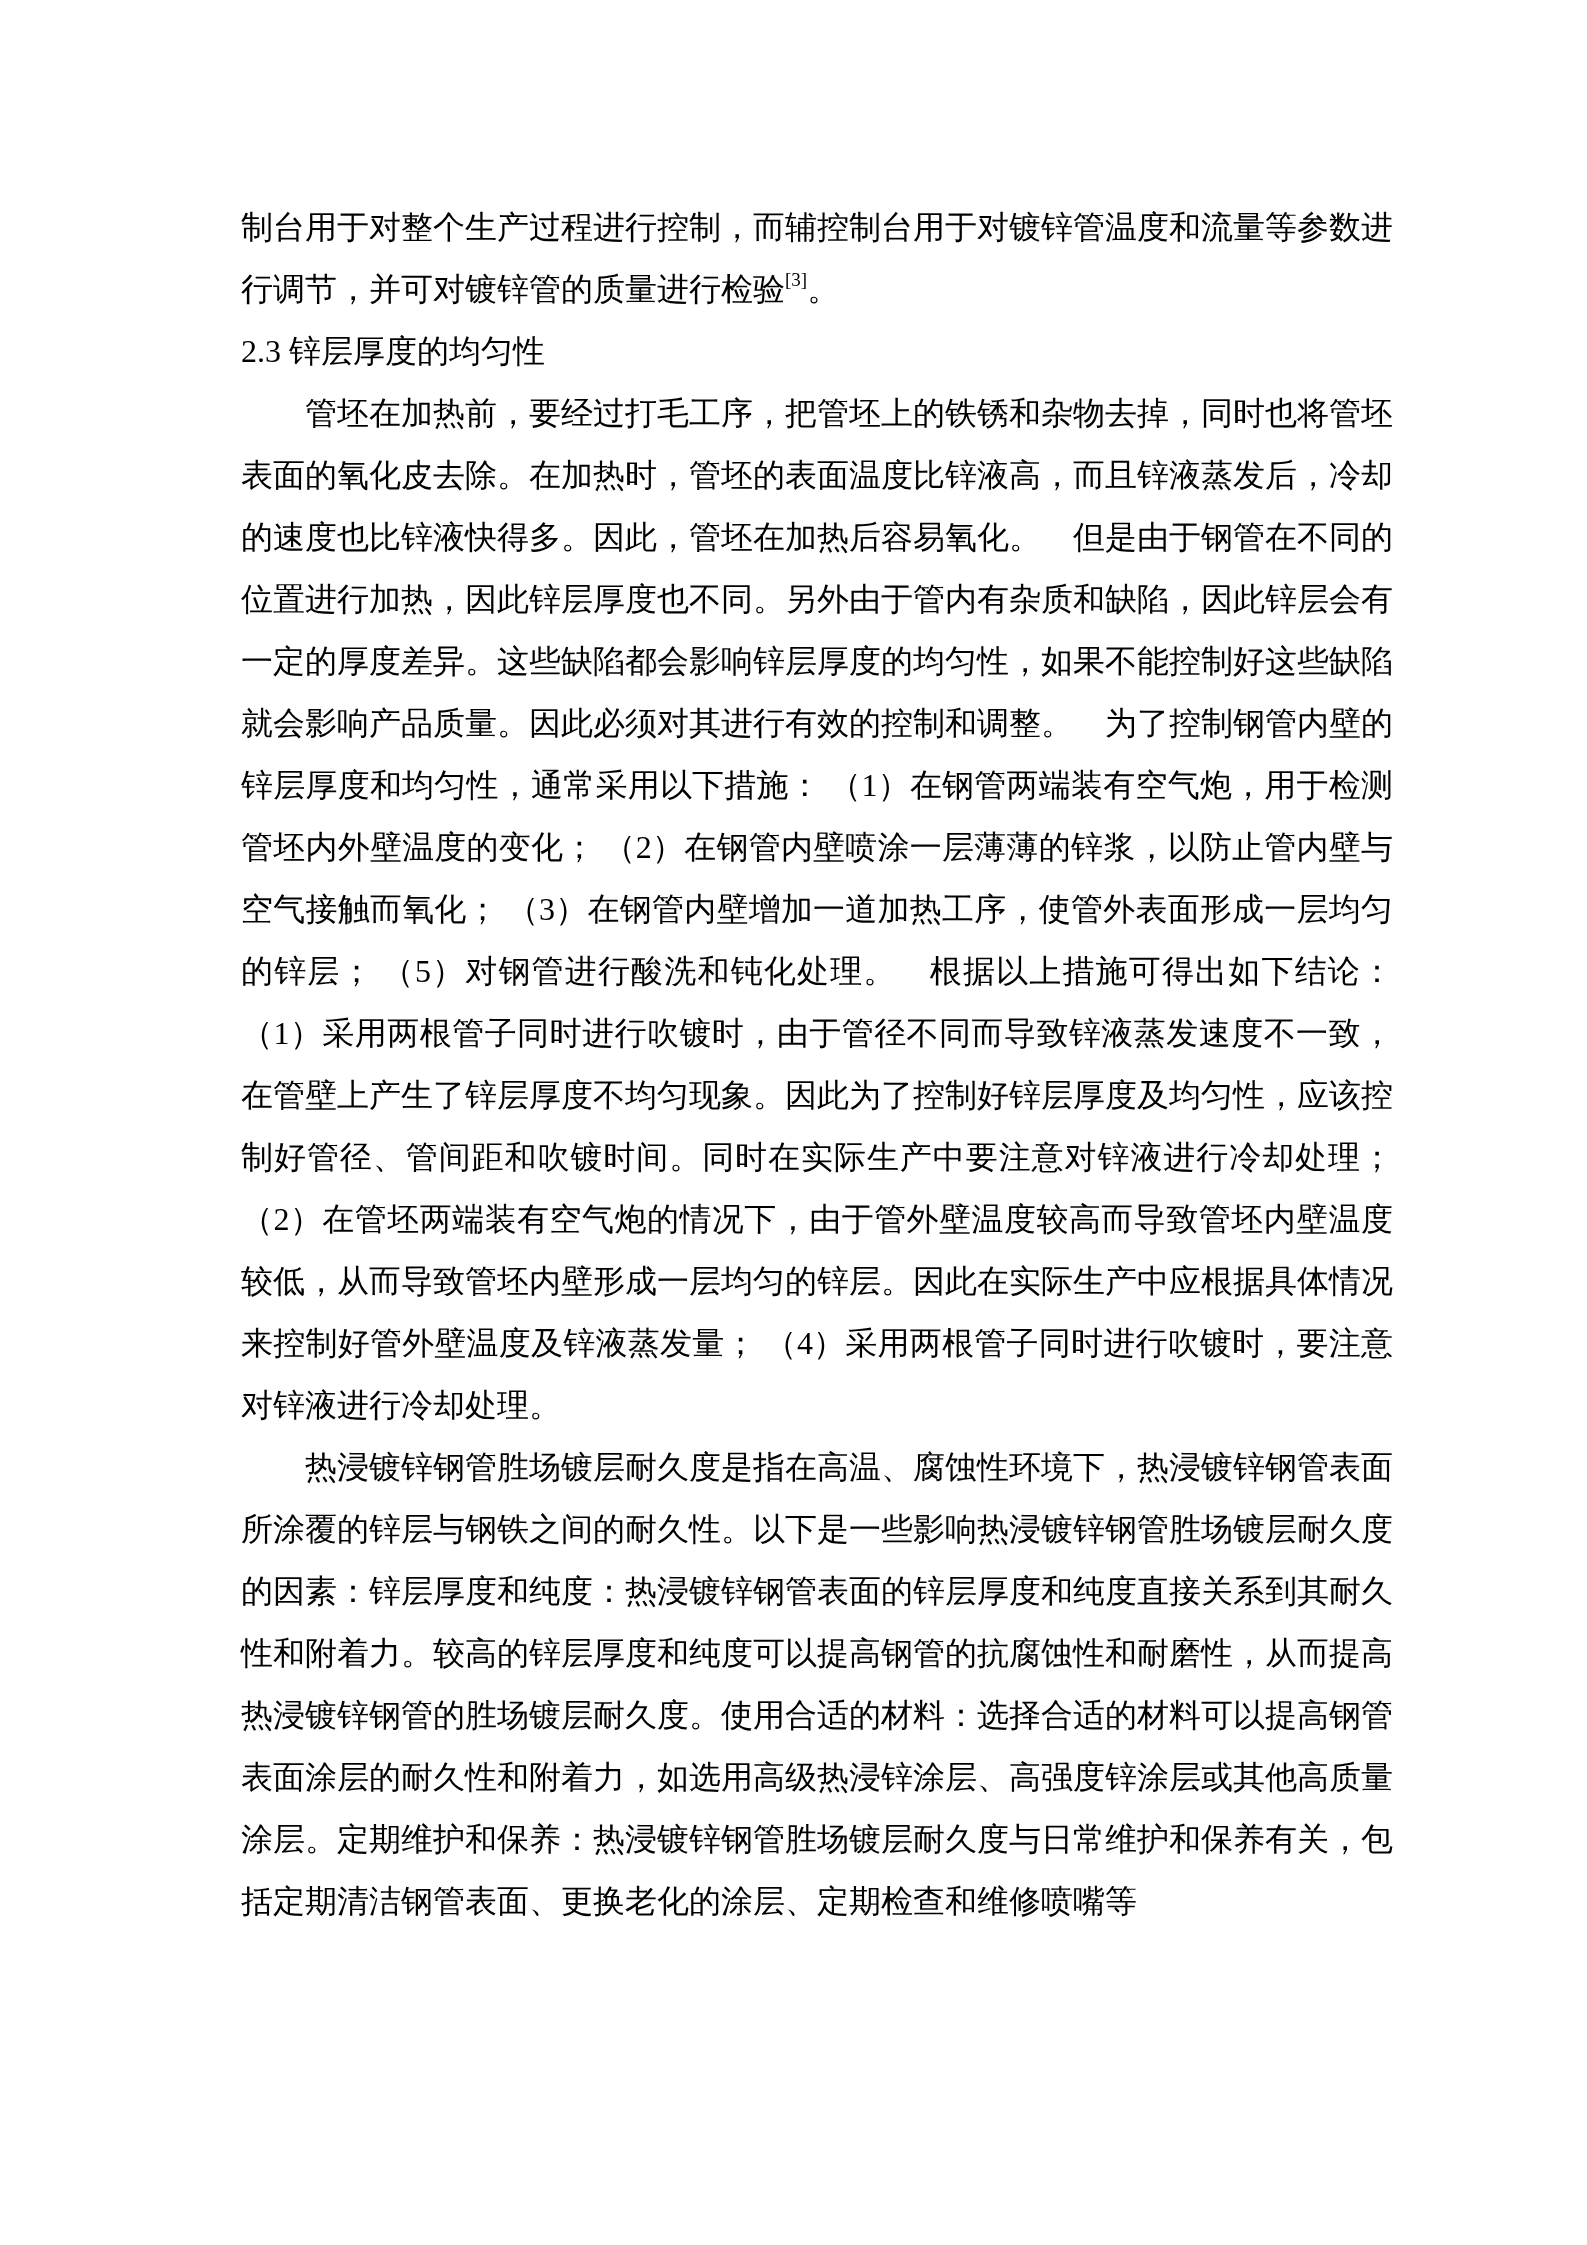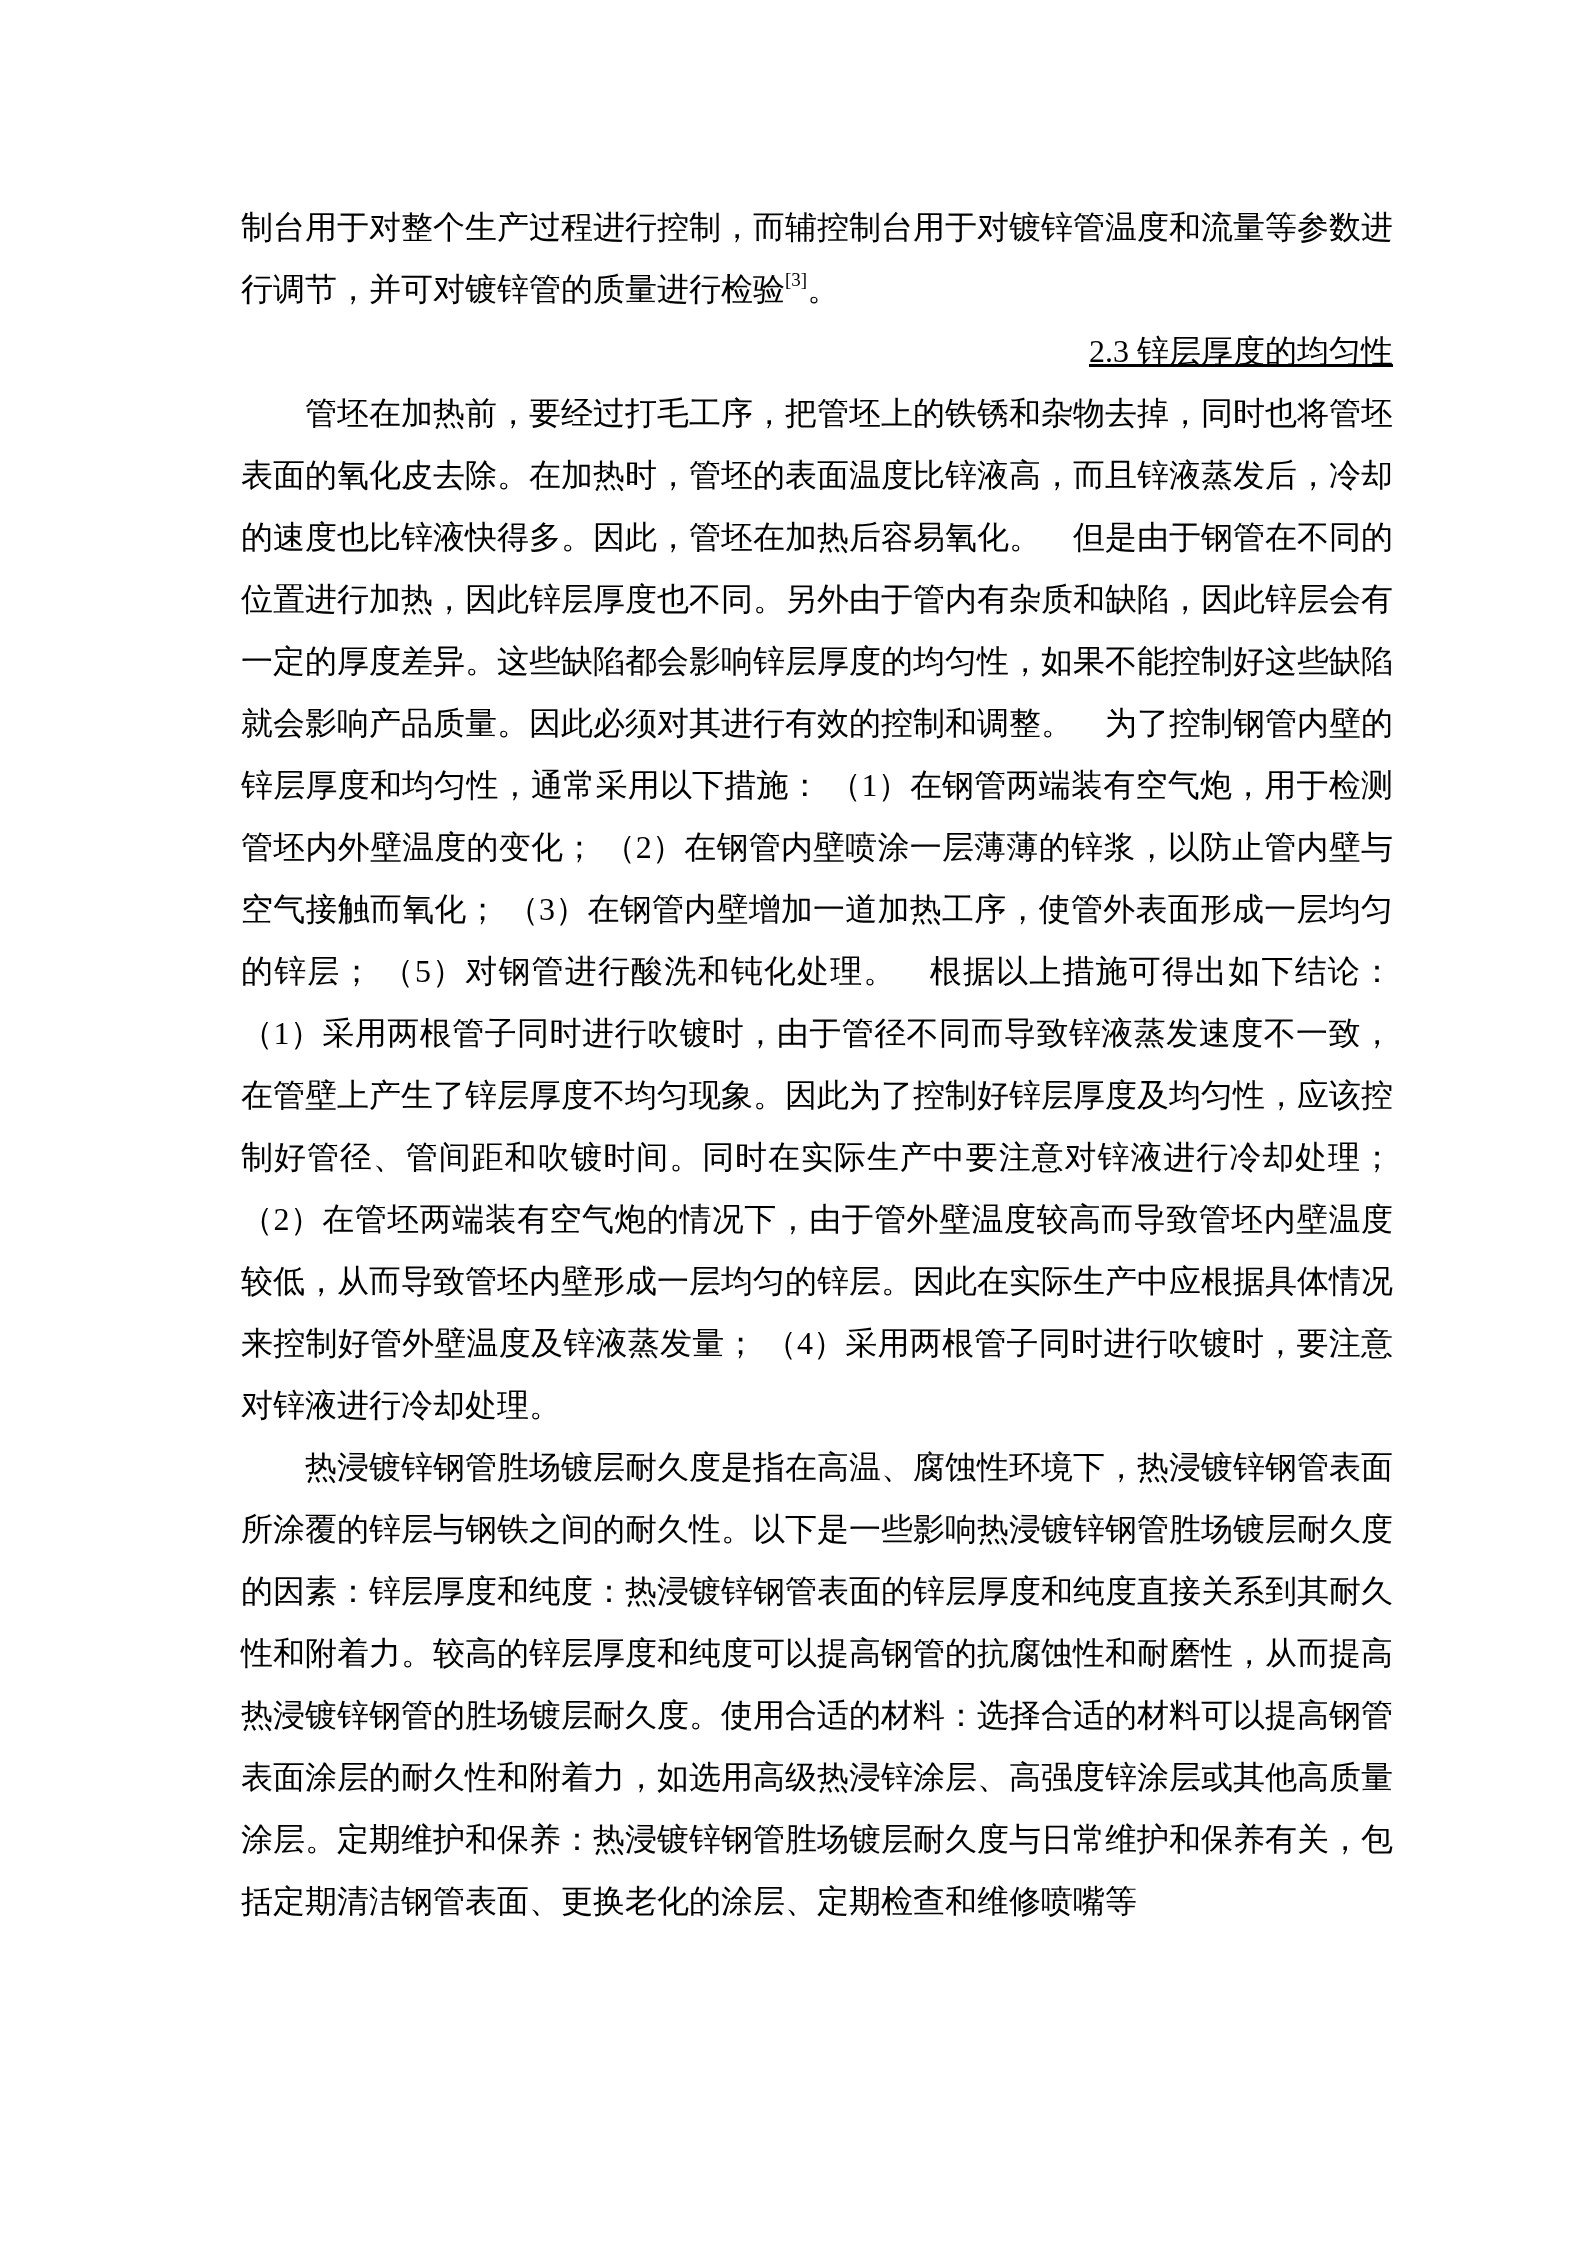--- a/index.html
+++ b/index.html
@@ -27,22 +27,21 @@
   }
   .para, .heading {
     font-size: 32px;
     line-height: 62px;
     font-weight: 400;
     color: #000000;
     text-align: justify;
     word-break: break-all;
   }
   .heading {
-    text-align: right;
-    text-decoration: underline;
+    text-align: left;
   }
   .para.indent {
     text-indent: 64px;
     font-family: Liberation Serif, serif;
   }
   .cite {
     font-size: 19px;
     line-height: 0;
     vertical-align: super;
     position: relative;

